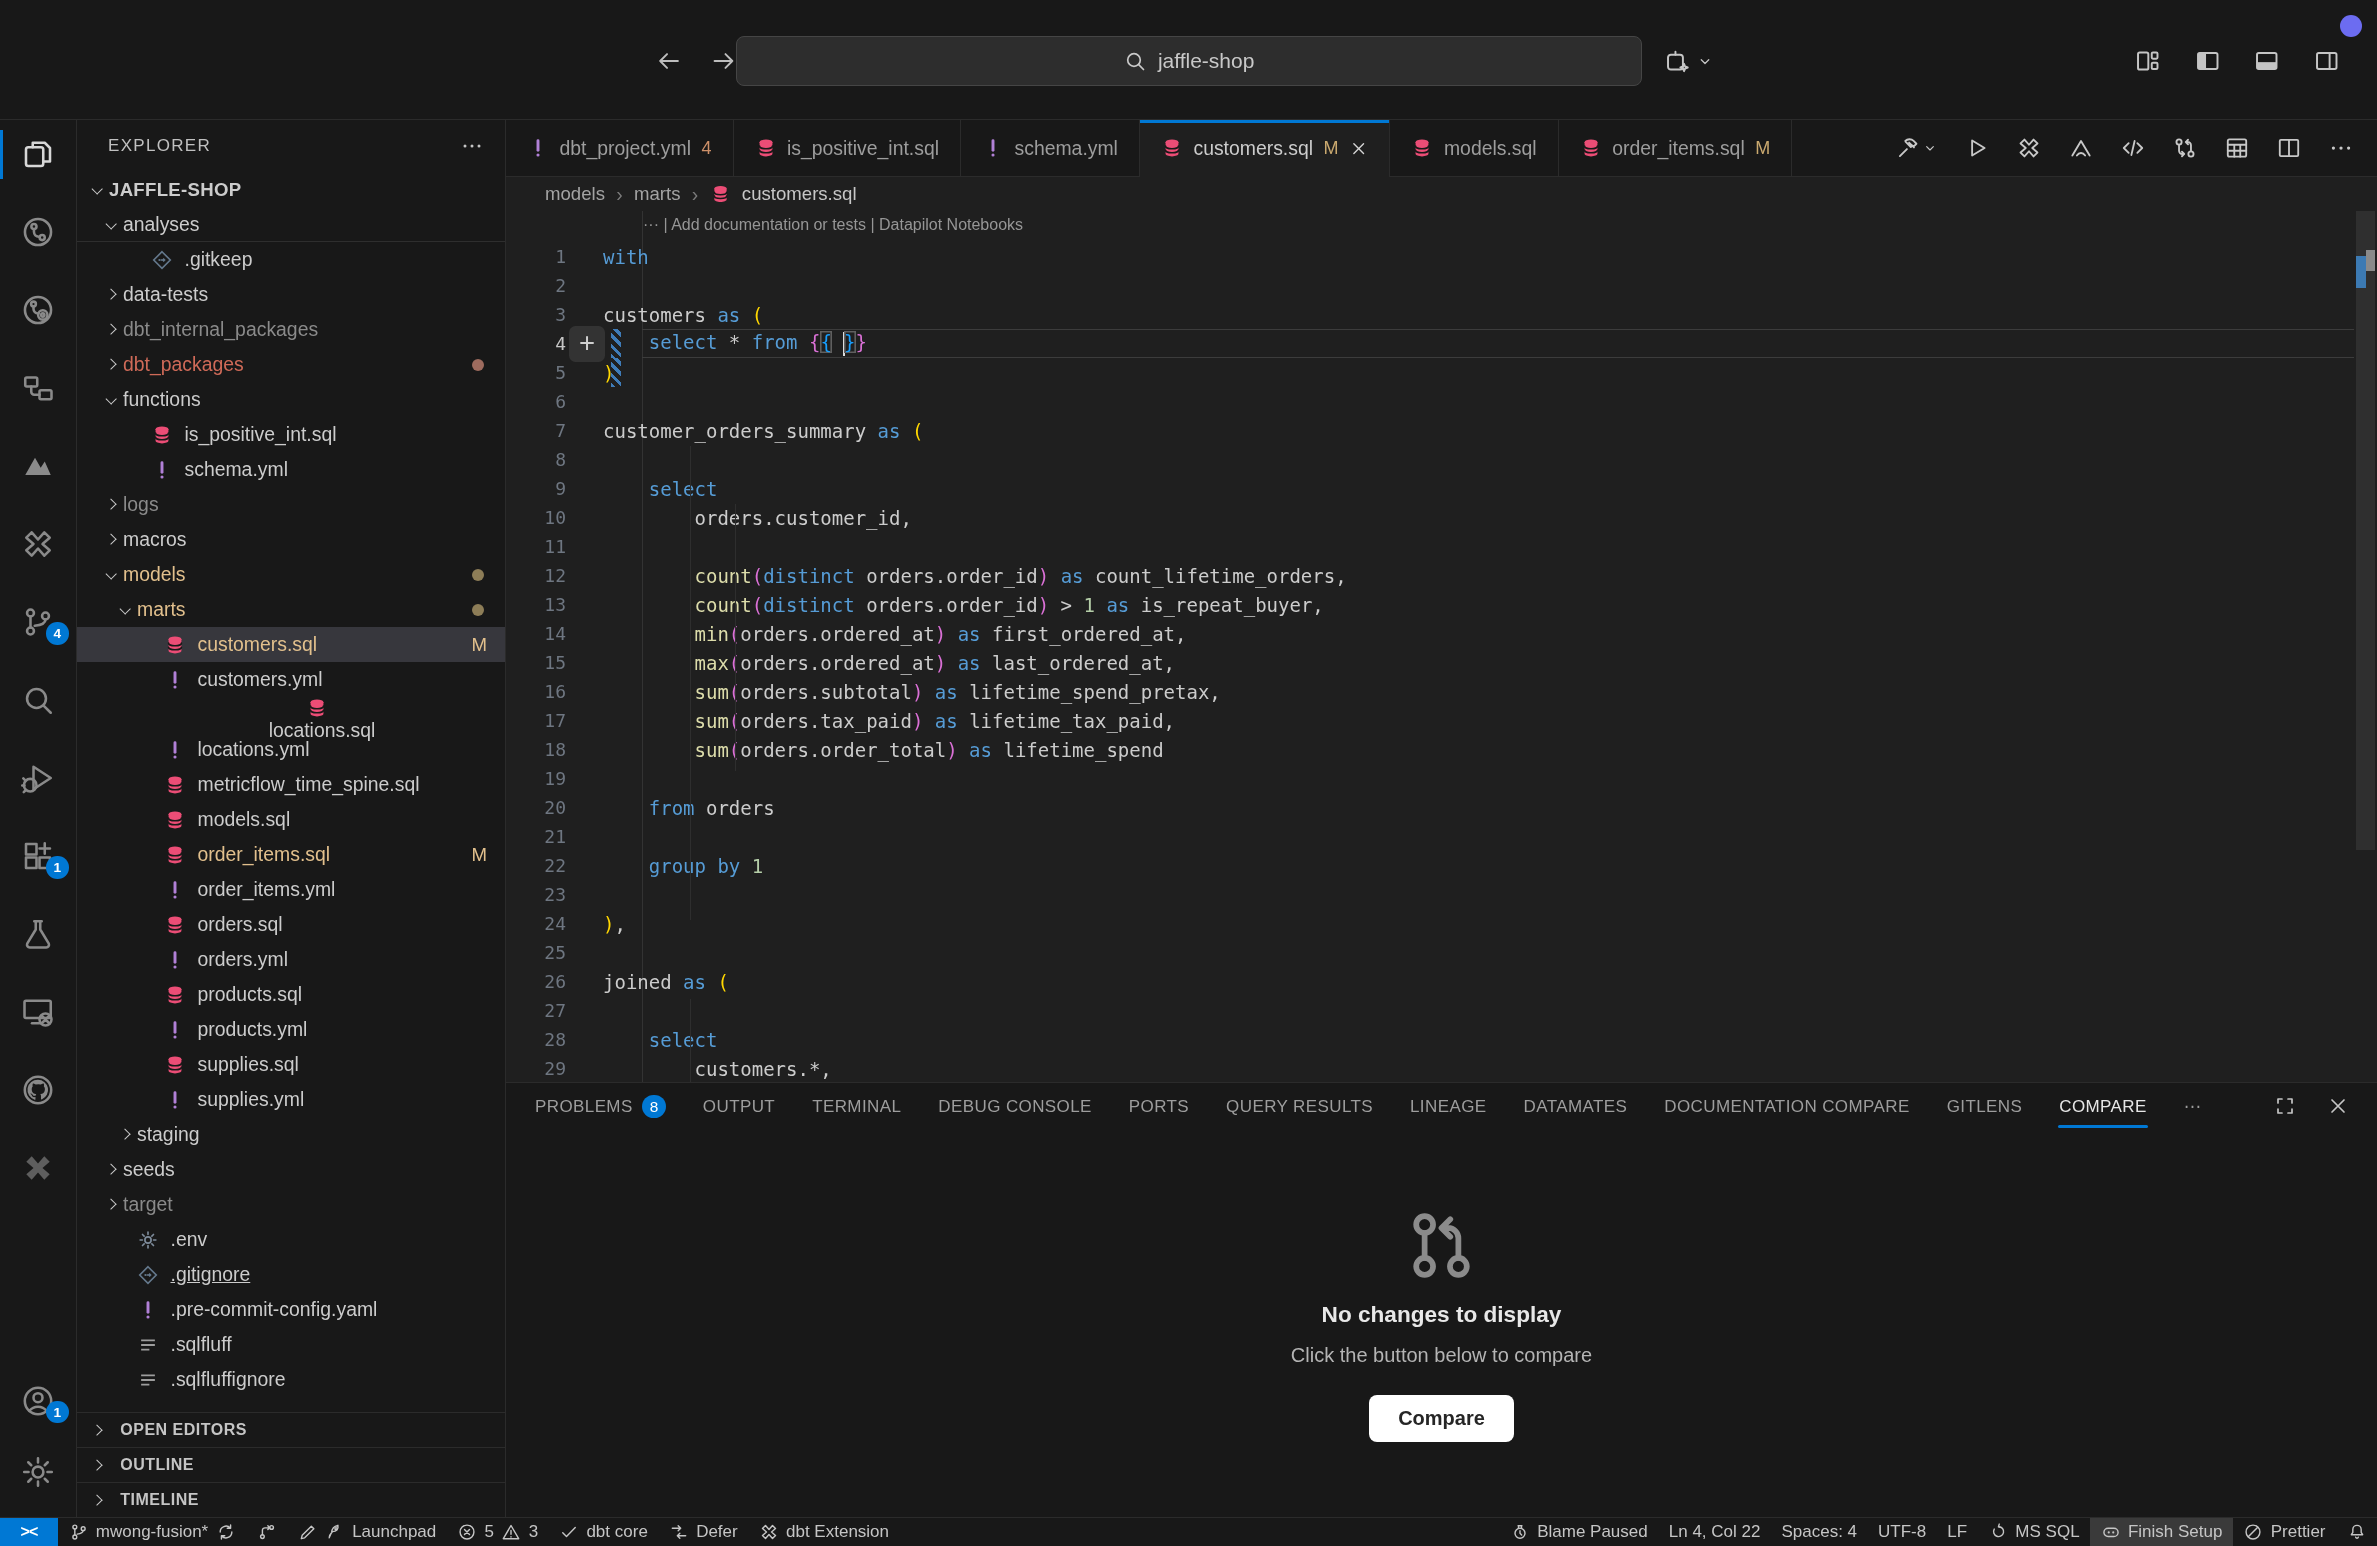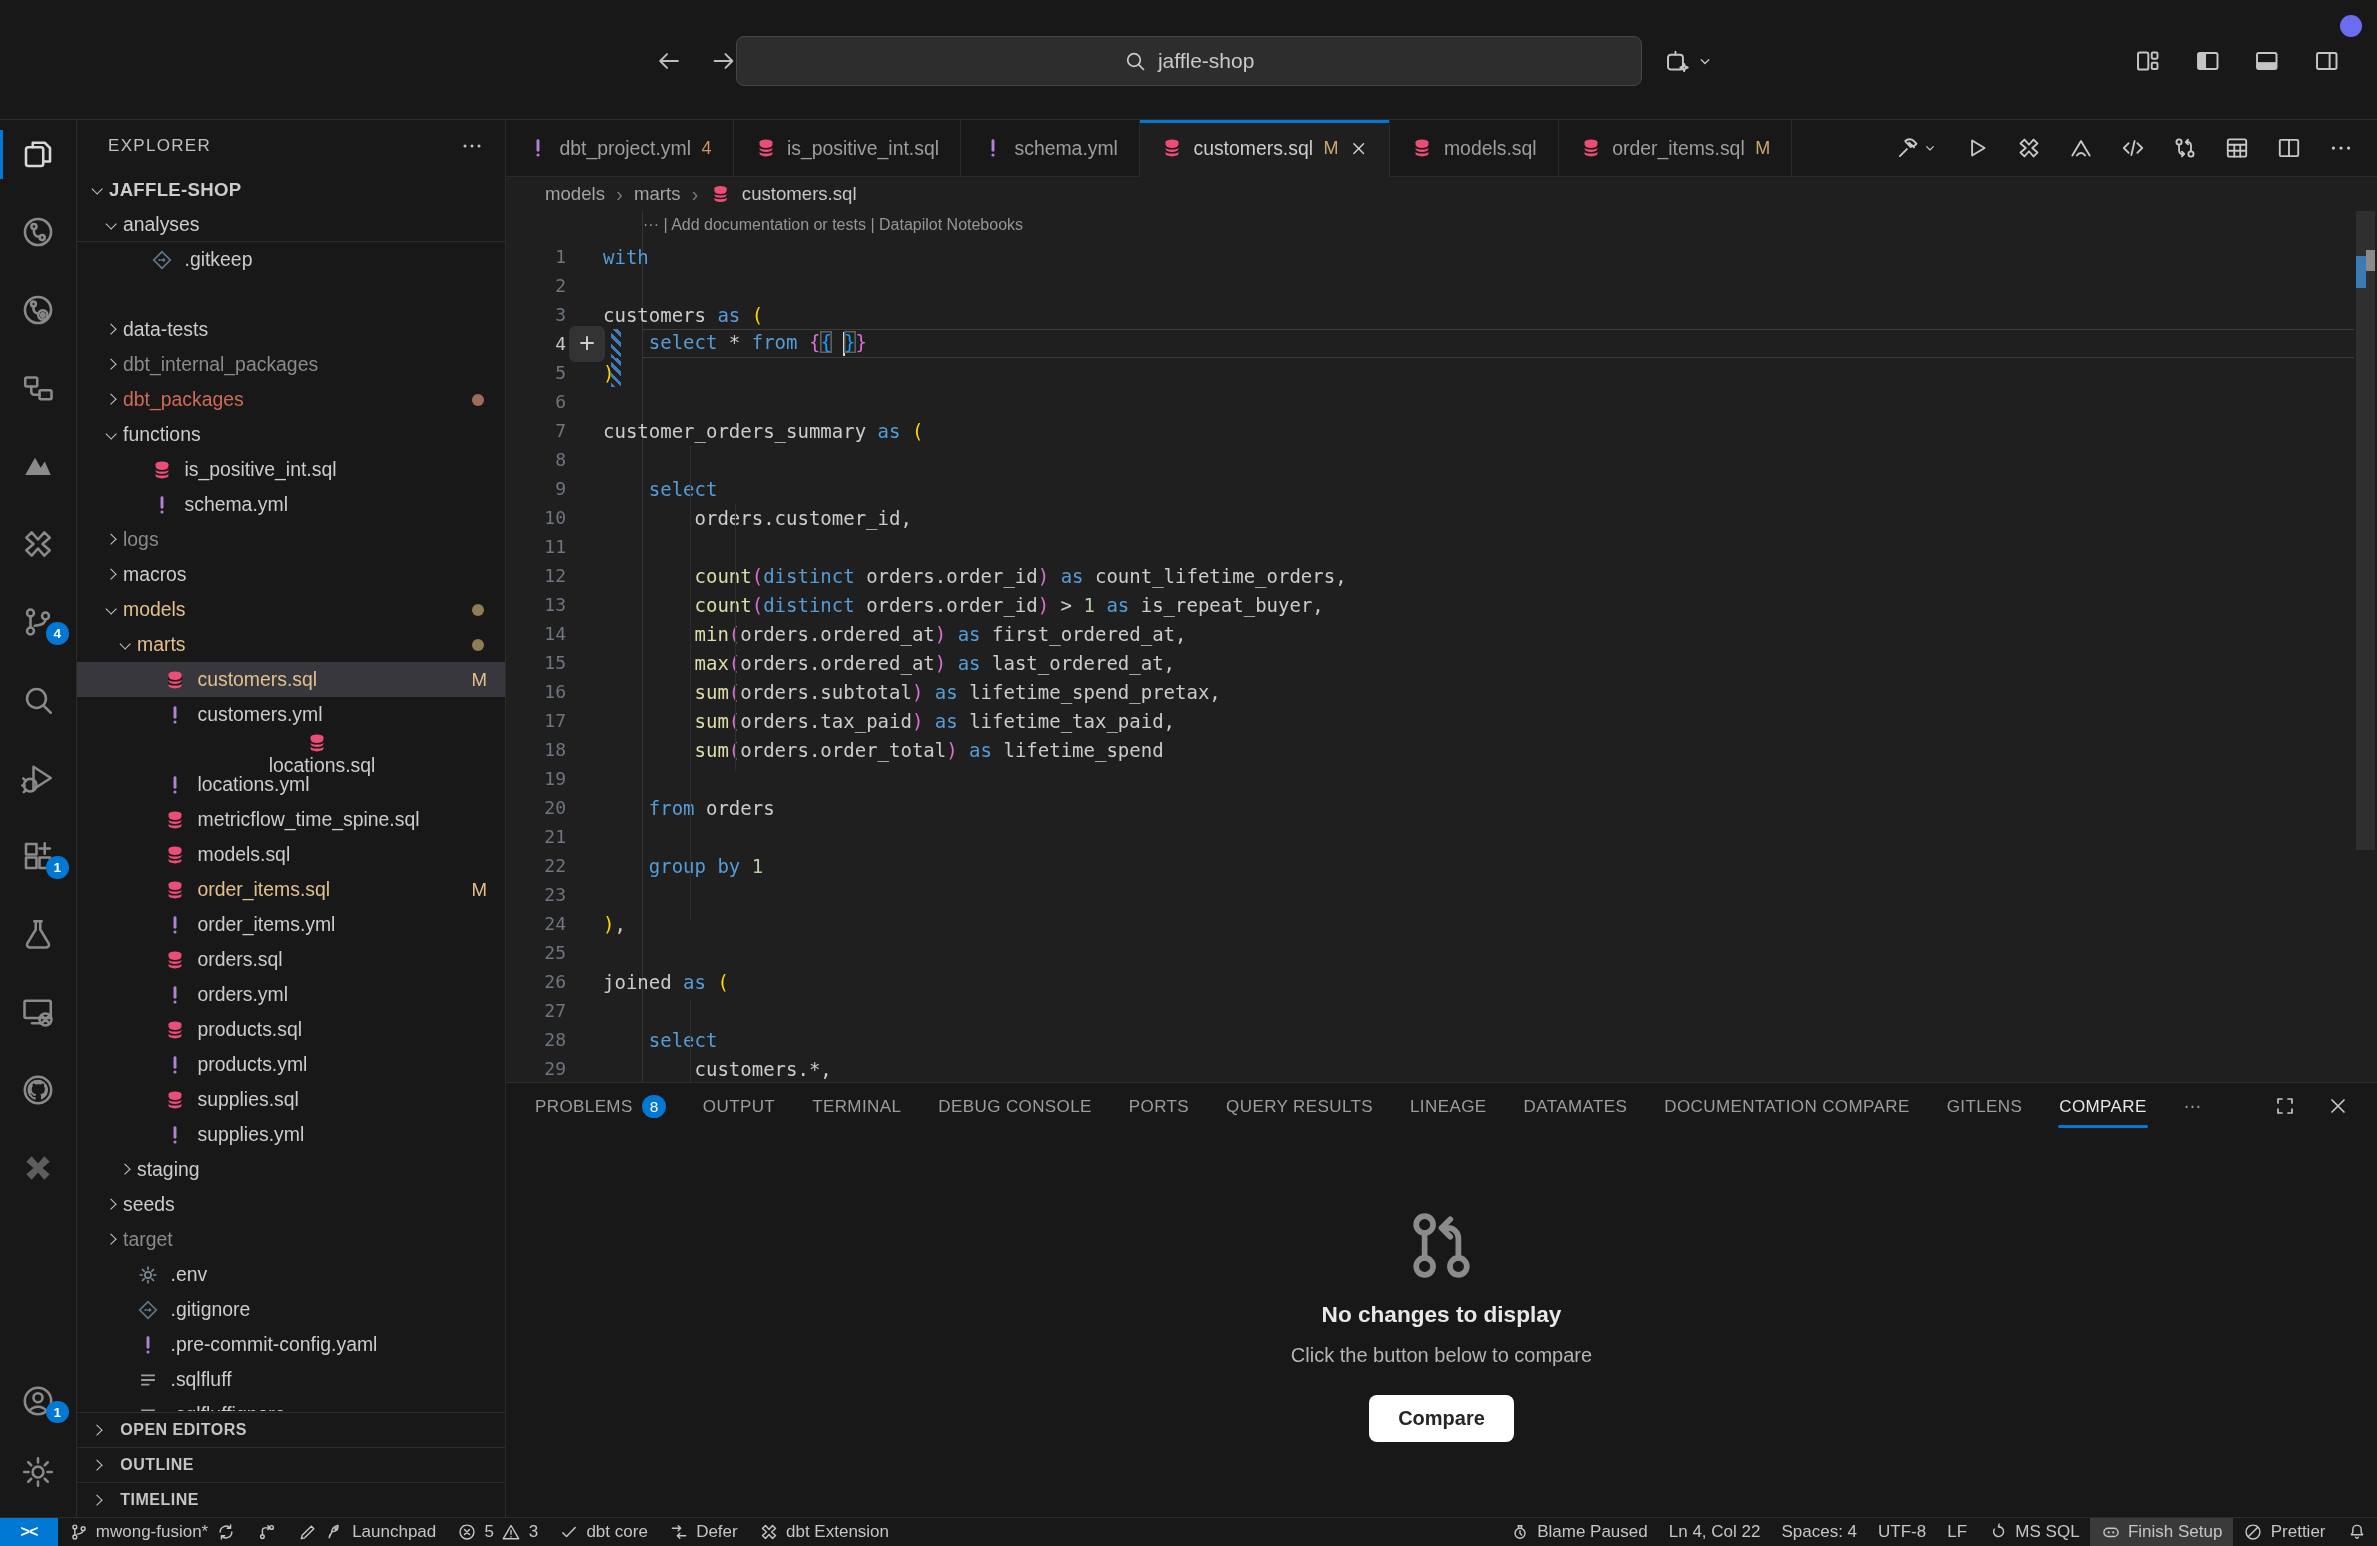--- a/index.html
+++ b/index.html
@@ -419,21 +419,21 @@
             <span class="ficon">
               <svg viewBox="0 0 24 24" fill="none" stroke="#64788c" stroke-width="1.8">
                 <path d="M12 3l9 9-9 9-9-9z"></path>
                 <circle cx="9.2" cy="12" r="1.2" fill="#64788c" stroke="none"></circle>
                 <path d="M10.5 12h3.5M13.2 10.6l1.5 1.4-1.5 1.4"></path>
               </svg>
             </span>
             <span class="lbl">.gitkeep</span>
 
           </div>
-          <div class="trow" style="padding-left: 22px; margin-top: 35px;">
+          <div class="trow" style="padding-left: 22px;">
             <span class="chevslot">
               <span class="chev-right"></span>
             </span>
 
             <span class="lbl">data-tests</span>
 
           </div>
           <div class="trow t-dim" style="padding-left: 22px;">
             <span class="chevslot">
               <span class="chev-right"></span>
@@ -742,21 +742,21 @@
             </span>
             <span class="ficon">
               <svg viewBox="0 0 24 24" fill="none" stroke="#7d8b9a" stroke-width="1.8" stroke-linecap="round">
                 <circle cx="12" cy="12" r="3.4"></circle>
                 <path d="M12 3.4v2.5M12 18.1v2.5M3.4 12h2.5M18.1 12h2.5M6 6l1.8 1.8M16.2 16.2L18 18M18 6l-1.8 1.8M7.8 16.2L6 18"></path>
               </svg>
             </span>
             <span class="lbl">.env</span>
 
           </div>
-          <div class="trow" style="padding-left: 35px;">
+          <div class="trow" style="padding-left: 35px; text-decoration: underline;">
             <span class="chevslot">
               <span></span>
             </span>
             <span class="ficon">
               <svg viewBox="0 0 24 24" fill="none" stroke="#64788c" stroke-width="1.8">
                 <path d="M12 3l9 9-9 9-9-9z"></path>
                 <circle cx="9.2" cy="12" r="1.2" fill="#64788c" stroke="none"></circle>
                 <path d="M10.5 12h3.5M13.2 10.6l1.5 1.4-1.5 1.4"></path>
               </svg>
             </span>

